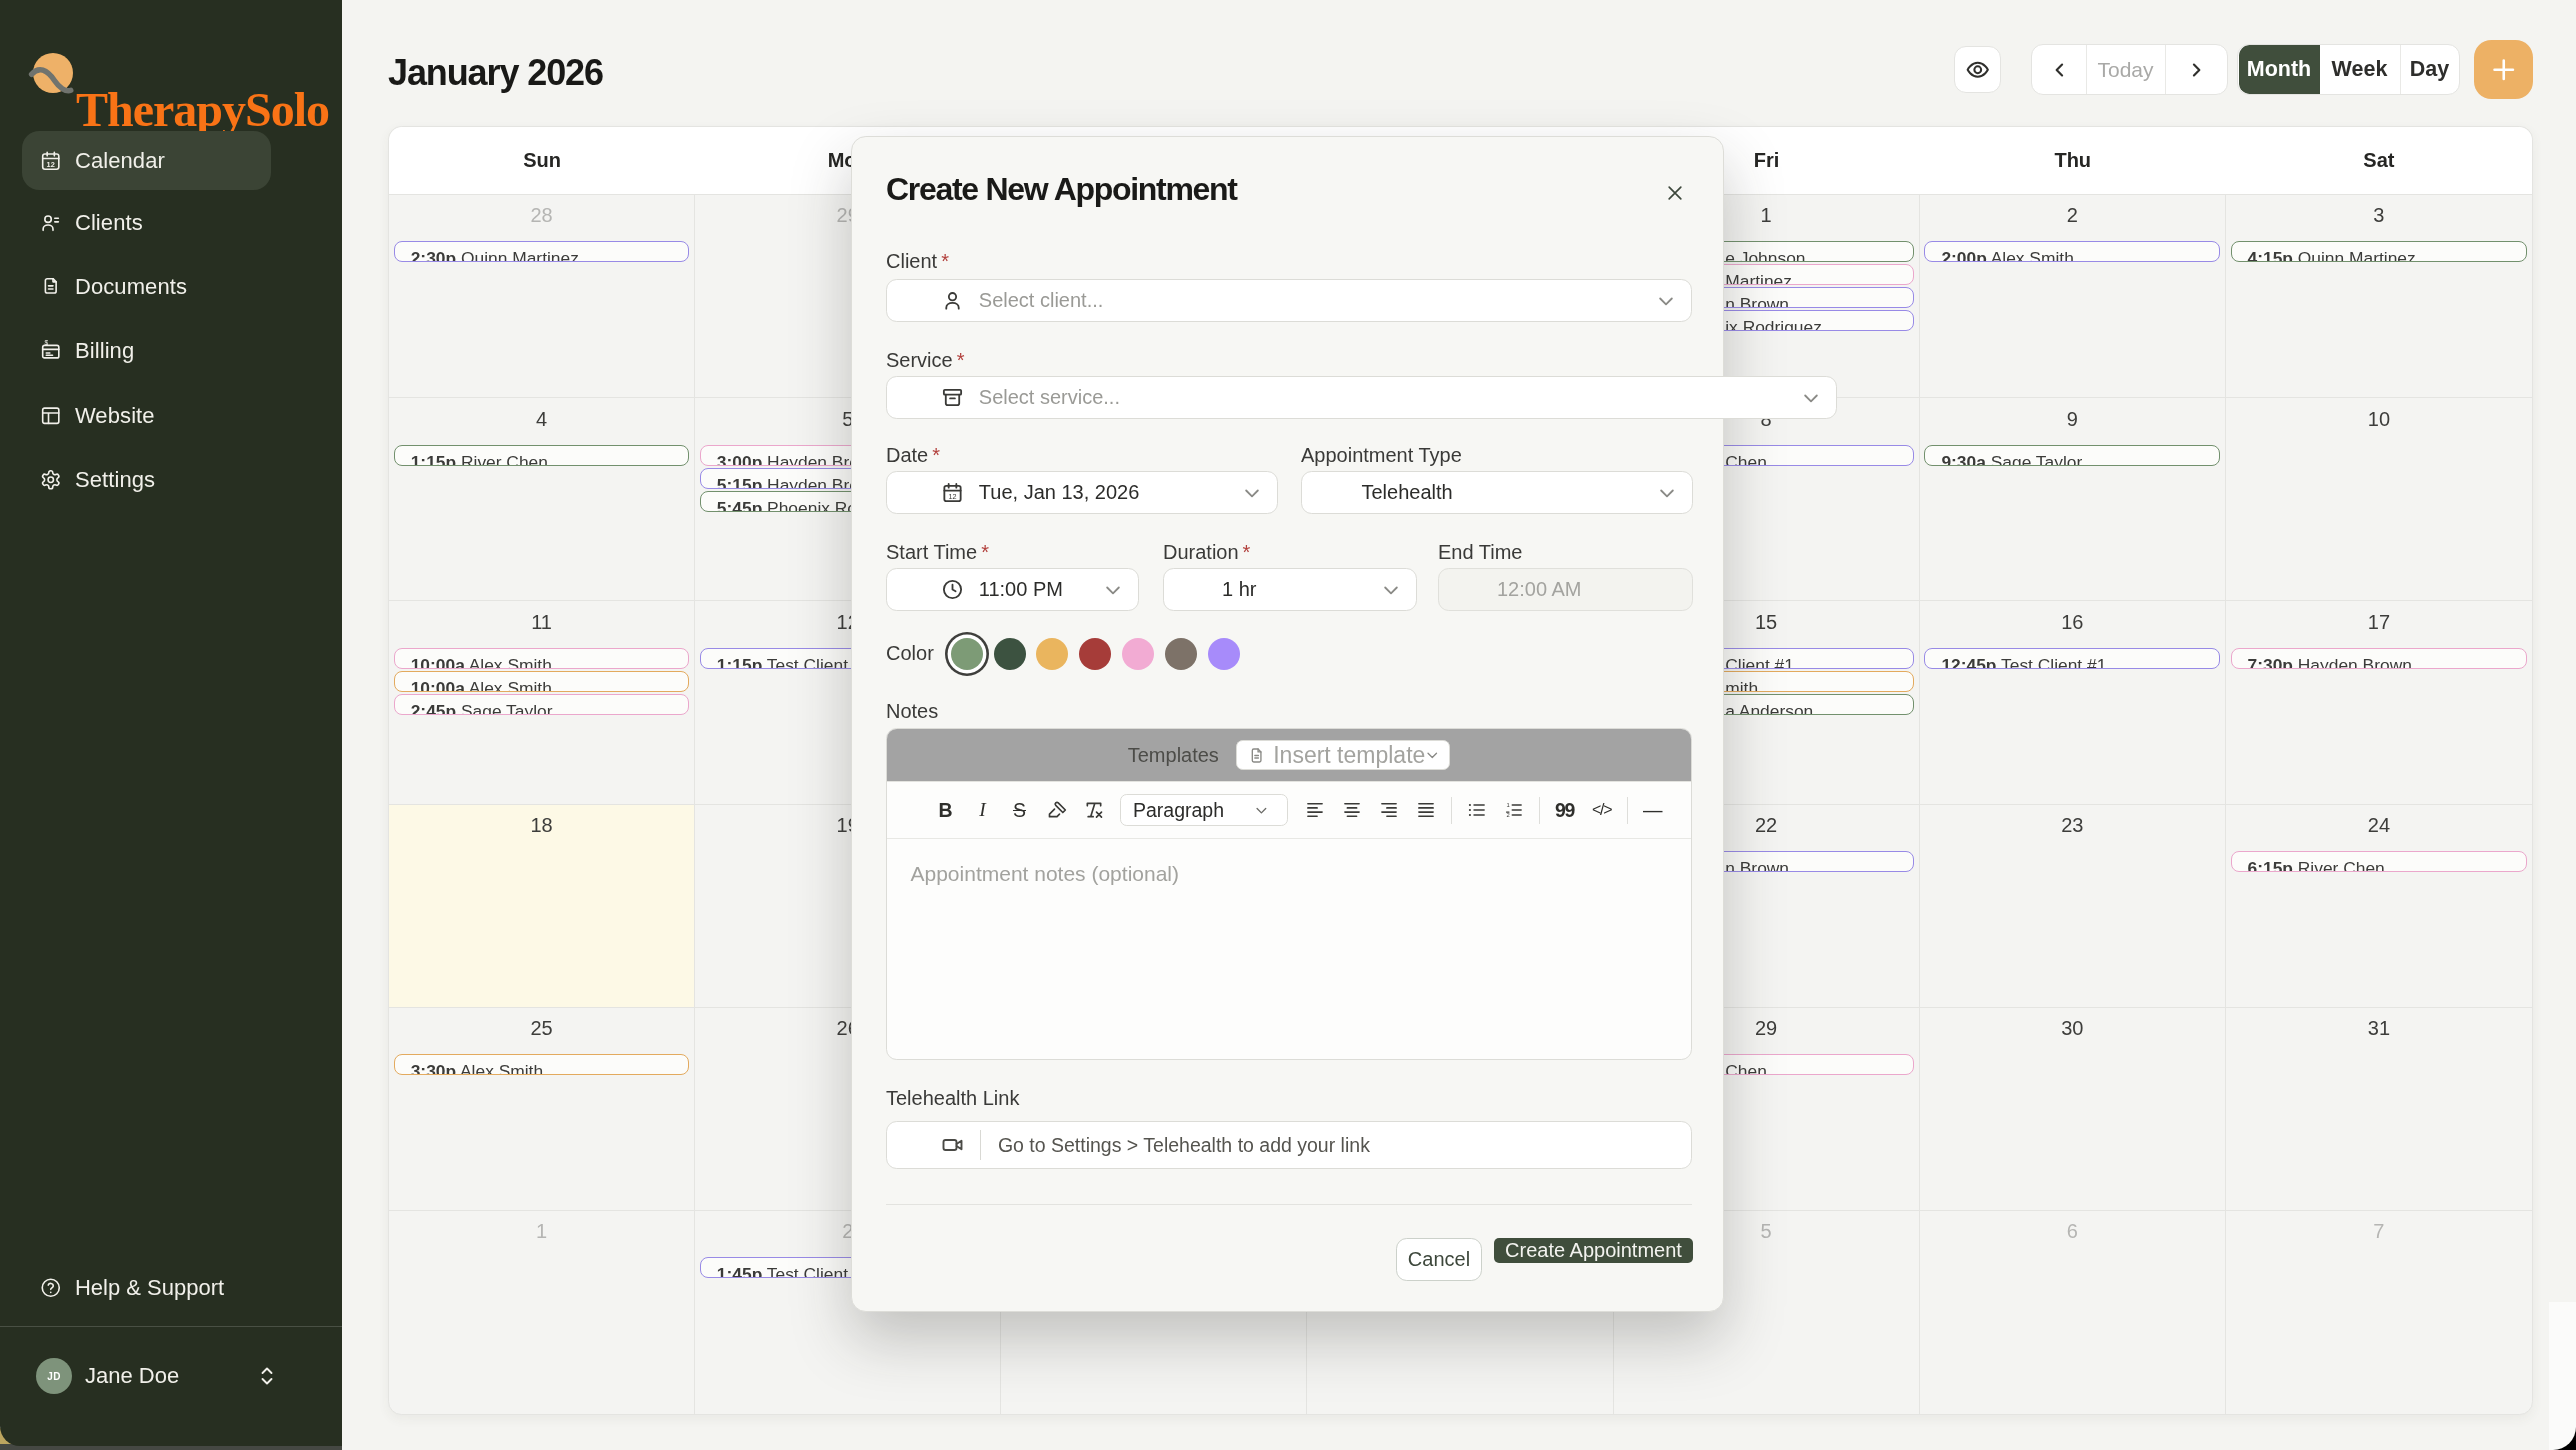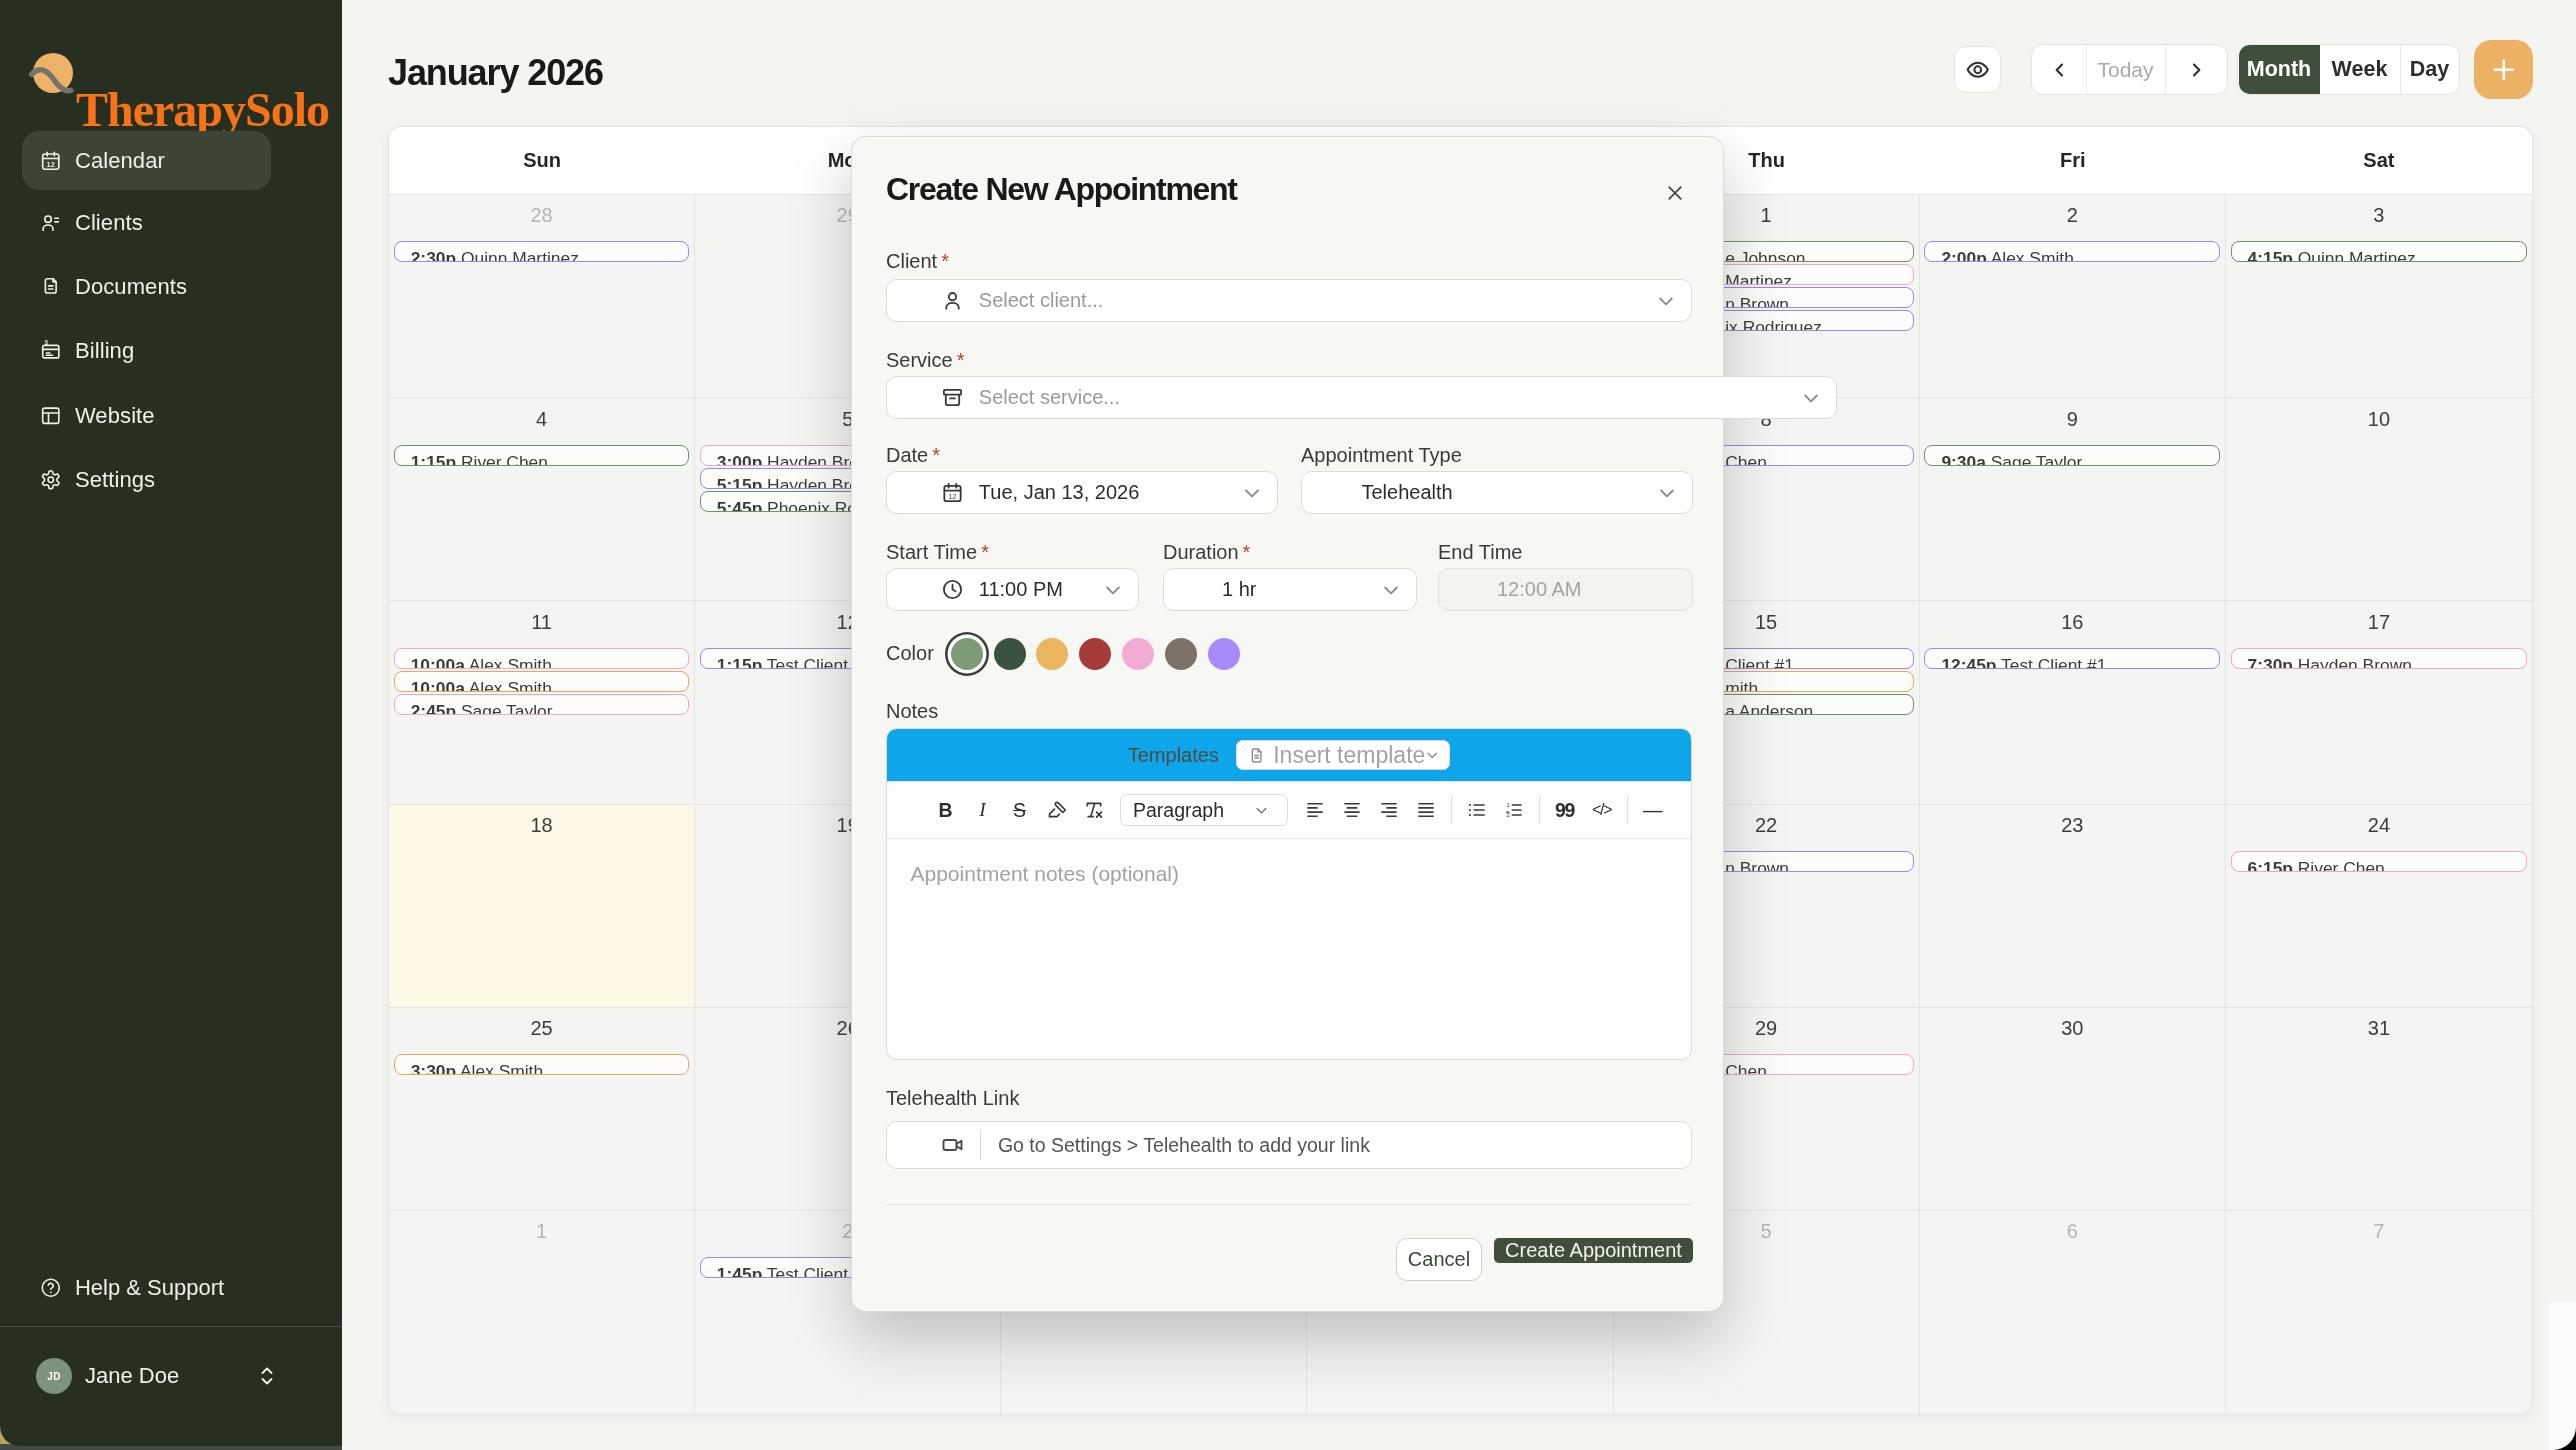--- a/index.html
+++ b/index.html
@@ -72,21 +72,21 @@
 .mlabel .req { color:#b2403c; margin-left:4px; }
 .minput { position:absolute; background:#fff; border:1.3px solid #dcdcd7; border-radius:10.7px; height:43px;
   display:flex; align-items:center; font-size:20px; color:#2c2c2a;padding-left:38px; }
 .minput .ph { color:#9a9a96; }
 .minput svg.lead { margin:0 14.8px 0 16px; flex:none; }
 .minput svg.chev { position:absolute; right:14.8px; }
 #mcolor-label { top:505px; }
 .sw { position:absolute; top:501px; width:32px; height:32px; border-radius:50%; }
 #notesbox { position:absolute; left:34px; top:591px; width:806px; height:332px; border:1.3px solid #dcdcd7;
   border-radius:10.7px; background:#fdfdfc; overflow:hidden; }
-#tplbar { height:53px; background:#0ea5e9; border-bottom:0.7px solid #e3e3df; display:flex; align-items:center; justify-content:center; }
+#tplbar { height:53px; background:#a3a3a3; border-bottom:0.7px solid #e3e3df; display:flex; align-items:center; justify-content:center; }
 #tplbar .tl { font-size:20px; color:#4c4c48; margin-right:17.4px; }
 #tplsel { width:214px; height:29.5px; white-space:nowrap; background:#fff; border:1.3px solid #dcdcd7; border-radius:6.7px;
   display:flex; align-items:center; font-size:23px; color:#a3a39f; }
 #tplsel svg { margin:0 8px 0 10.7px; }
 #toolbar { height:57px; border-bottom:0.7px solid #e8e8e4; display:flex; align-items:center; padding-left:40px; position:relative; }
 .ti { width:37px; height:38px; display:inline-flex; align-items:center; justify-content:center; font-size:19.5px; color:#2f2f2c; flex:none; }
 .parabox { height:32px; width:168px; border:1.3px solid #dcdcd7; border-radius:6.7px; background:#fff; display:inline-flex;
   align-items:center; padding-left:12px; font-size:19.5px; color:#2c2c2a; margin:0 8px; flex:none; }
 .tsep { width:0.7px; height:27px; background:#dededa; margin:0 6.7px; flex:none; }
 #notesph { position:absolute; left:23.5px; top:133px; font-size:21px; color:#a2a29e; }
@@ -208,22 +208,22 @@
     <svg style="" width="29.5" height="29.5" viewBox="0 0 24 24" fill="none" stroke="#ffffff" stroke-width="2.10" stroke-linecap="round" stroke-linejoin="round">
       <path d="M12 4.5v15M4.5 12h15"></path>
     </svg>
   </div>
 
 <div id="cal">
   <div class="dh">Sun</div>
     <div class="dh">Mon</div>
     <div class="dh">Tue</div>
     <div class="dh">Wed</div>
-  <div class="dh">Thu</div>
-    <div class="dh">Fri</div>
+  <div class="dh">Fri</div>
+    <div class="dh">Thu</div>
     <div class="dh">Sat</div>
   <div class="cell">
       <div class="num out">28</div>
       <div class="chip" style="border-color:#988ae6"><b>2:30p</b> Quinn Martinez</div>
     </div>
 <div class="cell">
       <div class="num out">29</div>
     </div>
 <div class="cell">
       <div class="num out">30</div>

